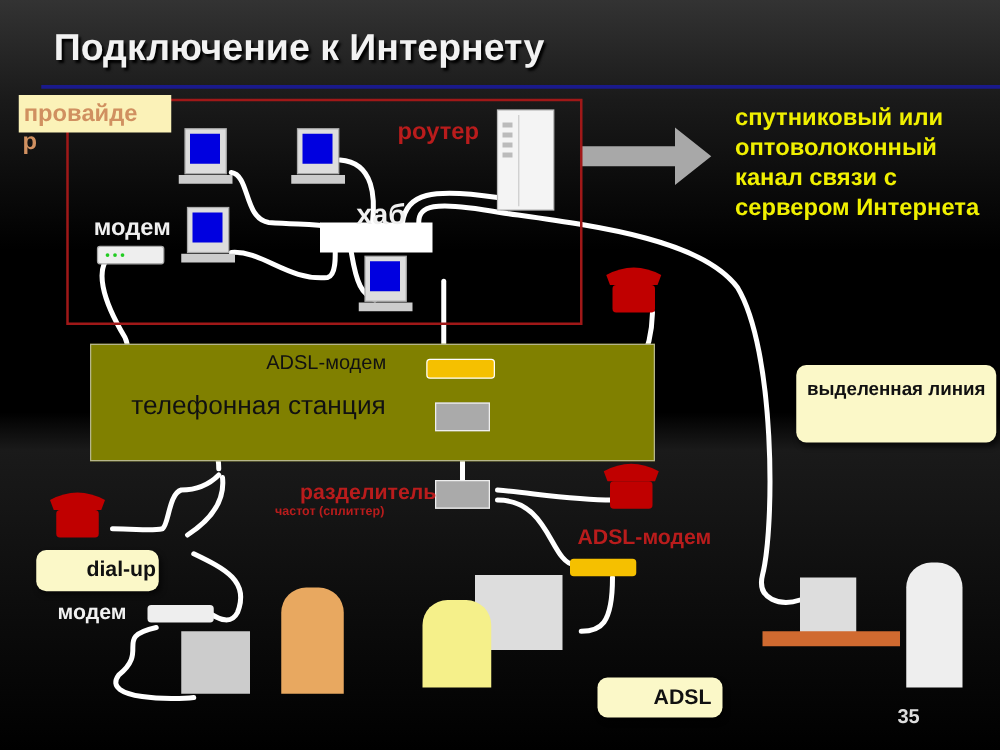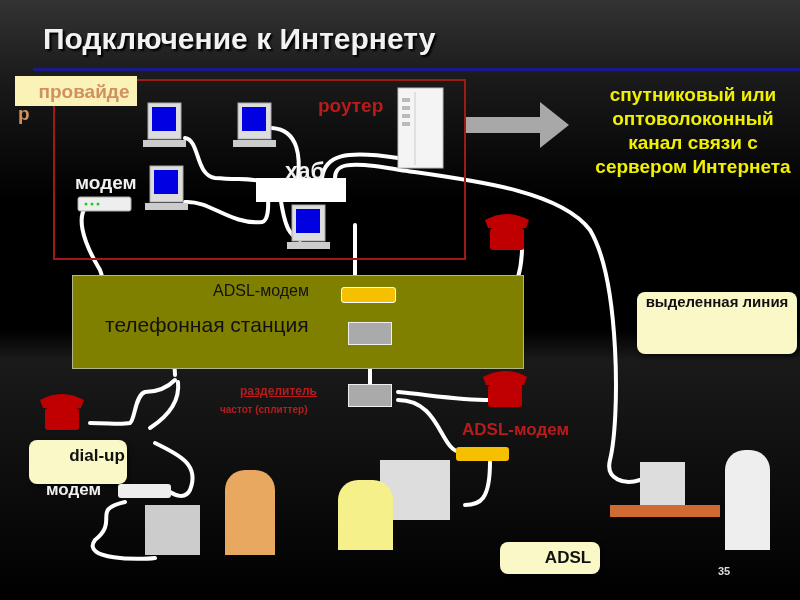--- a/index.html
+++ b/index.html
@@ -1,32 +1,32 @@
 <!DOCTYPE html>
 <html><head>
 <meta charset="utf-8">
 <style>
   html, body { margin:0; padding:0; }
   body { width:800px; height:600px; overflow:hidden; position:relative;
     background: linear-gradient(#333 0px, #1a1a1a 80px, #000 200px, #000 330px, #1a1a1a 360px, #000 600px);
     font-family: "Liberation Sans", sans-serif; font-weight:bold; }
-  .abs { position:absolute;text-align:center; }
+  .abs { position:absolute; }
   #title { left:43px; top:22px; font-size:30px; color:#f2f2f2; text-shadow:2px 2px 2px #000; white-space:nowrap; }
   #title-rule { left:33px; top:68px; width:767px; height:3px; background:#1a1a8c; }
   #provider-box { left:53px; top:79px; width:413px; height:181px; border:2px solid #a01818; box-sizing:border-box; }
-  #provider-label { left:15px; top:76px; width:122px; height:30px; background:#fbf2b8; color:#d09060; font-size:19px; padding:5px 0 0 16px; box-sizing:border-box; }
+  #provider-label { left:15px; top:76px; width:122px; height:30px; background:#fbf2b8; color:#d09060; font-size:19px; padding:5px 0 0 4px; box-sizing:border-box; }
   #provider-label-wrap { left:18px; top:103px; color:#d09060; font-size:19px; }
   #station { left:72px; top:275px; width:452px; height:94px; background:#808000; border:1px solid #b5b58a; box-sizing:border-box; }
   .yellow { color:#b91c1c; }
   .white { color:#f0f0f0; }
   .dark { color:#111; }
   .callout { background:#fbf8c8; border-radius:8px; color:#111; text-align:center; box-shadow:2px 3px 4px rgba(0,0,0,.5); }
   #channel-text { left:588px; top:83px; font-size:19px; line-height:24px; color:#f0f000; width:210px; }
   svg#diagram { position:absolute; left:0; top:0; }
-  #page-number { left:718px; top:565px; font-size:11px; color:#ddd; }
+  #page-number { left:718px; top:565px; font-size:16px; color:#ddd; }
 </style>
 </head>
 <body>
 
 <svg id="diagram" width="800" height="600">
 
   <g fill="none" stroke="#fff" stroke-width="4" stroke-linecap="round">
     <path d="M185 138 C200 140 195 175 215 178 C240 180 250 178 268 182"></path>
     <path d="M272 128 C300 130 300 160 298 178"></path>
     <path d="M185 202 C210 200 230 225 262 222 C270 220 268 200 268 195"></path>
@@ -116,29 +116,29 @@
 <div id="channel-text" class="abs">спутниковый или оптоволоконный канал связи с сервером Интернета</div>
 
 <div id="station" class="abs"></div>
 <div class="abs dark" style="left:213px;top:282px;font-size:16px;font-weight:normal;">ADSL-модем</div>
 <div class="abs dark" style="left:105px;top:313px;font-size:21px;font-weight:normal;">телефонная станция</div>
 
 <div class="abs" style="left:341px;top:287px;width:53px;height:14px;background:#f5c000;border-radius:3px;border:1px solid #fff;"></div>
 <div class="abs" style="left:348px;top:322px;width:42px;height:21px;background:#aaa;border:1px solid #eee;"></div>
 <div class="abs" style="left:348px;top:384px;width:42px;height:21px;background:#aaa;border:1px solid #eee;"></div>
 
-<div class="abs yellow" style="left:240px;top:384px;font-size:12px;text-decoration:underline;">разделитель</div>
+<div class="abs yellow" style="left:240px;top:384px;font-size:17px;">разделитель</div>
 <div class="abs yellow" style="left:220px;top:404px;font-size:10px;">частот (сплиттер)</div>
 
 <div class="abs yellow" style="left:462px;top:420px;font-size:17px;">ADSL-модем</div>
 <div class="abs" style="left:456px;top:447px;width:53px;height:14px;background:#f5c000;border-radius:3px;"></div>
 
-<div class="abs callout" style="left:637px;top:292px;width:160px;height:62px;font-size:15px;padding-top:0;box-sizing:border-box;line-height:20px;">выделенная линия</div>
-<div class="abs callout" style="left:29px;top:440px;width:98px;height:44px;font-size:17px;padding-top:6px;box-sizing:border-box;padding-left:38px;">dial-up</div>
-<div class="abs callout" style="left:500px;top:542px;width:100px;height:32px;font-size:17px;padding-top:6px;box-sizing:border-box;padding-left:36px;">ADSL</div>
+<div class="abs callout" style="left:637px;top:292px;width:160px;height:62px;font-size:15px;padding-top:10px;box-sizing:border-box;line-height:20px;">выделенная линия</div>
+<div class="abs callout" style="left:29px;top:440px;width:98px;height:33px;font-size:17px;padding-top:6px;box-sizing:border-box;padding-left:38px;">dial-up</div>
+<div class="abs callout" style="left:478px;top:542px;width:100px;height:32px;font-size:17px;padding-top:6px;box-sizing:border-box;padding-left:36px;">ADSL</div>
 
 <div class="abs white" style="left:46px;top:480px;font-size:17px;">модем</div>
 <div class="abs" style="left:118px;top:484px;width:53px;height:14px;background:#eee;border-radius:3px;"></div>
 
 <div class="abs" style="left:145px;top:505px;width:55px;height:50px;background:#ccc;"></div>
 <div class="abs" style="left:225px;top:470px;width:50px;height:85px;background:#e8a860;border-radius:20px 20px 0 0;"></div>
 <div class="abs" style="left:380px;top:460px;width:70px;height:60px;background:#ddd;"></div>
 <div class="abs" style="left:338px;top:480px;width:55px;height:70px;background:#f5f08a;border-radius:20px 20px 0 0;"></div>
 <div class="abs" style="left:640px;top:462px;width:45px;height:45px;background:#ddd;"></div>
 <div class="abs" style="left:610px;top:505px;width:110px;height:12px;background:#d06a30;"></div>

